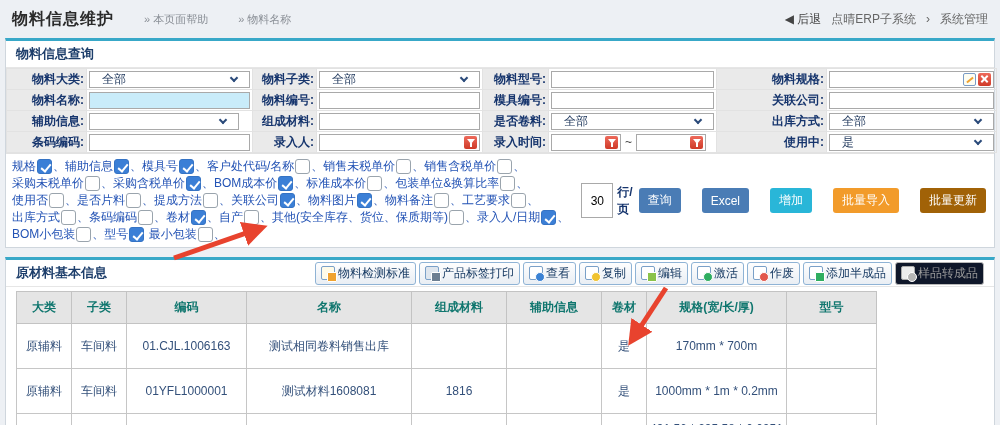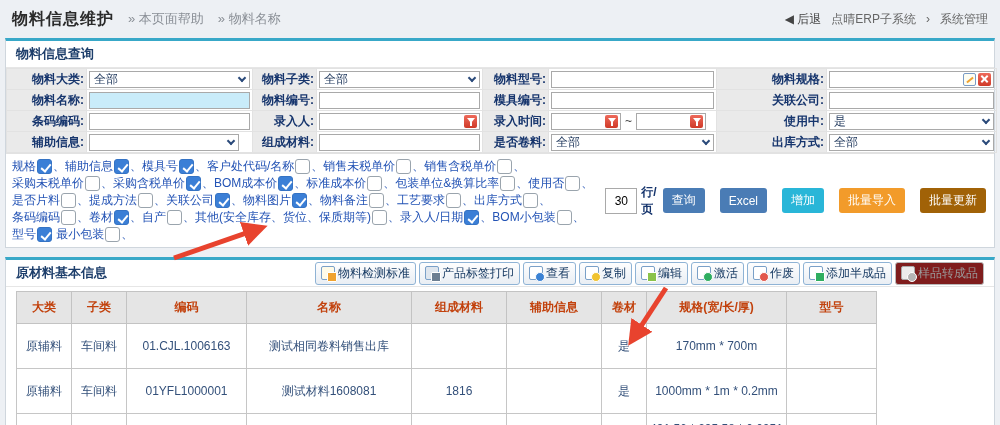--- a/index.html
+++ b/index.html
@@ -2,40 +2,40 @@
 <html><head>
 <meta charset="utf-8">
 <style>
   * { box-sizing: border-box; margin: 0; padding: 0; }
   html,body { width:1000px; height:425px; overflow:hidden; }
   body { background:#edf0f4; font-family:"Liberation Sans","DejaVu Sans",sans-serif; }
 
   
   .topbar { height:38px; display:flex; align-items:center; padding:0 12px; }
   .topbar .title { font-size:16px; font-weight:bold; color:#2b2b2b; letter-spacing:1px; }
-  .topbar .hlink { font-size:13px; color:#8a8f96; margin-left:14px; text-decoration:none; }
+  .topbar .hlink { font-size:11px; color:#8a8f96; margin-left:30px; text-decoration:none; }
   .topbar .rnav { margin-left:auto; font-size:12px; color:#555; display:flex; gap:10px; align-items:center; }
   .topbar .rnav .crumb { color:#666; }
   .topbar .rnav .back { color:#444; cursor:pointer; }
 
   
   .panel { margin:0 5px; background:#fff; border:1px solid #cfd6dd; border-top:3px solid #38a8c8; }
   .p-head { height:27px; display:flex; align-items:center; padding:0 10px; border-bottom:1px solid #e6e6e6; }
   .p-title { font-size:13px; font-weight:bold; color:#1d3e6b; }
   .p-head .hbtns { margin-left:auto; display:flex; gap:6px; }
   .hbtn { border:none; border-radius:3px; color:#fff; font-size:12px; padding:3px 9px; cursor:pointer; font-family:inherit; }
 
   
   table.form { border-collapse:collapse; width:100%; table-layout:fixed; }
   table.form td { border:1px solid #e2e2e2; height:21px; padding:1px 2px; }
   td.lbl { background:#eaeaea; text-align:right; font-size:12px; font-weight:bold; color:#16356d; padding-right:5px; white-space:nowrap; }
   .fld { display:flex; align-items:center; gap:2px; border:1px solid #a9a9a9; background:#fff; height:17px; padding:0 2px; }
   .fld input { border:none; outline:none; flex:1; min-width:10px; height:13px; font-size:12px; background:transparent; font-family:inherit; }
   .fld.hl, .fld.hl input { background:#c9ecfa; }
-  .sel { display:flex; align-items:center; border:1px solid #a9a9a9; background:#fff; height:17px; padding:0 4px; font-size:12px; color:#223a5e; cursor:pointer; }
+  .sel { display:flex; align-items:center; border:1px solid #a9a9a9; background:#fff; height:17px; padding:0 12px; font-size:12px; color:#223a5e; cursor:pointer; }
   .sel .chev { width:6px; height:6px; border-right:2px solid #2b4a7a; border-bottom:2px solid #2b4a7a; transform:rotate(45deg); margin-left:auto; margin-top:-3px; }
   .sel.narrow { width:150px; }
   .tilde { font-size:12px; color:#444; padding:0 2px; }
 
   
   .ic { width:13px; height:13px; display:inline-block; position:relative; flex:none; cursor:pointer; }
   .ic-note { background:#fdfdf2; border:1px solid #7a9cc6; border-radius:2px; }
   .ic-note::after { content:""; position:absolute; left:2px; top:5px; width:8px; height:2px; background:#f0a330; transform:rotate(-40deg); }
   .ic-redx, .ic-filter { background:linear-gradient(#ee6a5b,#cf3a28); border-radius:2px; }
   .ic-redx::before, .ic-redx::after { content:""; position:absolute; left:2px; top:5.5px; width:9px; height:2px; background:#fff; }
@@ -45,46 +45,46 @@
 
   
   .opt-row { display:flex; border-top:1px solid #e2e2e2; }
   .opt-label { width:80px; background:#eaeaea; border-right:1px solid #e2e2e2; display:flex; align-items:center; justify-content:flex-end; padding-right:5px; font-size:12px; font-weight:bold; color:#16356d; }
   .opts { width:630px; padding:4px 2px 4px 6px; font-size:12px; color:#2353b5; line-height:17px; }
   .opt { white-space:nowrap; }
   .cb { width:15px; height:15px; border:1px solid #9aa4ad; border-radius:3px; background:#fff; display:inline-block; vertical-align:-4px; margin:0 1px; position:relative; cursor:pointer; }
   .cb.on { background:#3b7fd6; border-color:#3573c4; }
   .cb.on::after { content:""; position:absolute; left:4.5px; top:1.5px; width:4px; height:8px; border-right:2px solid #fff; border-bottom:2px solid #fff; transform:rotate(40deg); }
   .acts { flex:1; display:flex; align-items:center; gap:4px; padding-right:8px; justify-content:flex-end; }
-  .acts .pg { width:32px; height:26px; border:1px solid #a9a9a9; text-align:center; font-size:12px; font-family:inherit; }
+  .acts .pg { width:32px; height:35px; border:1px solid #a9a9a9; text-align:center; font-size:12px; font-family:inherit; }
   .acts .pgu { font-size:12px; font-weight:bold; color:#16356d; margin-right:2px; }
   .abtn { border:none; border-radius:3px; color:#fff; font-size:12px; padding:4px 9px; cursor:pointer; font-family:inherit; white-space:nowrap; }
 
   
   .gap { height:9px; }
   .tb { margin-left:auto; display:flex; gap:3px; align-items:center; }
   .tbtn { display:flex; align-items:center; gap:3px; padding:2px 5px; border:1px solid #8fb3d5; border-radius:3px; background:linear-gradient(#fefefe,#e9eef4); color:#173a63; font-size:12px; cursor:pointer; font-family:inherit; white-space:nowrap; }
-  .tbtn.dis { color:#9a9a9a; border-color:#b9b9b9; background:#7f1d1d; cursor:default; }
+  .tbtn.dis { color:#9a9a9a; border-color:#b9b9b9; background:#0f172a; cursor:default; }
   .tbi { width:14px; height:14px; position:relative; display:inline-block; background:#fff; border:1px solid #7aa0c8; border-radius:2px; flex:none; }
   .tbi::after { content:""; position:absolute; right:-3px; bottom:-3px; width:8px; height:8px; border-radius:50%; border:1px solid #fff; }
   .i-inspect { background:#fffbe8; } .i-inspect::after { background:#f0a330; border-radius:1px; }
   .i-print  { background:#dfe6ee; } .i-print::after { background:#6d7f92; border-radius:1px; }
   .i-view::after { background:#3b82d4; }
   .i-copy::after { background:#f0c330; }
   .i-edit::after { background:#8bc34a; border-radius:1px; }
   .i-act::after { background:#2fae60; }
   .i-void::after { background:#e2574c; }
   .i-addsemi::after { background:#2fae60; border-radius:1px; }
   .i-sample { border-color:#aaa; background:#ececec; } .i-sample::after { background:#b5b5b5; }
   .mini-cb { width:13px; height:13px; border:1px solid #8a8a8a; background:#fff; display:inline-block; border-radius:2px; cursor:pointer; }
 
   
   .tbl-wrap { margin:4px 10px 0 10px; }
   table.grid { border-collapse:collapse; width:860px; table-layout:fixed; }
-  table.grid th { background:#e5e5e5; border:1px solid #c3c3c3; height:32px; font-size:12px; color:#c2410c; font-weight:bold; text-align:center; }
+  table.grid th { background:#e5e5e5; border:1px solid #c3c3c3; height:32px; font-size:12px; color:#0f766e; font-weight:bold; text-align:center; }
   table.grid td { border:1px solid #c6c6c6; height:45px; font-size:12px; color:#33507a; text-align:center; padding:2px; word-break:break-all; background:#fff; }
 
   
   svg.arrow { position:absolute; pointer-events:none; z-index:50; }
 </style>
 </head>
 <body>
 
 <div class="topbar">
   <span class="title">物料信息维护</span>
@@ -164,20 +164,49 @@
             </div>
           </td>
           <td class="lbl">关联公司:</td>
           <td>
             <div class="fld">
               <input style="">
             </div>
           </td>
         </tr>
         <tr>
+          <td class="lbl">辅助信息:</td>
+          <td>
+            <div class="sel narrow">
+              <span></span>
+              <i class="chev"></i>
+            </div>
+          </td>
+          <td class="lbl">组成材料:</td>
+          <td>
+            <div class="fld">
+              <input style="">
+            </div>
+          </td>
+          <td class="lbl">是否卷料:</td>
+          <td>
+            <div class="sel">
+              <span>全部</span>
+              <i class="chev"></i>
+            </div>
+          </td>
+          <td class="lbl">出库方式:</td>
+          <td>
+            <div class="sel">
+              <span>全部</span>
+              <i class="chev"></i>
+            </div>
+          </td>
+        </tr>
+        <tr>
           <td class="lbl">条码编码:</td>
           <td>
             <div class="fld">
               <input style="">
             </div>
           </td>
           <td class="lbl">录入人:</td>
           <td>
             <div class="fld">
               <input style="">
@@ -199,57 +228,28 @@
             </div>
           </td>
           <td class="lbl">使用中:</td>
           <td>
             <div class="sel">
               <span>是</span>
               <i class="chev"></i>
             </div>
           </td>
         </tr>
-        <tr>
-          <td class="lbl">辅助信息:</td>
-          <td>
-            <div class="sel narrow">
-              <span></span>
-              <i class="chev"></i>
-            </div>
-          </td>
-          <td class="lbl">组成材料:</td>
-          <td>
-            <div class="fld">
-              <input style="">
-            </div>
-          </td>
-          <td class="lbl">是否卷料:</td>
-          <td>
-            <div class="sel">
-              <span>全部</span>
-              <i class="chev"></i>
-            </div>
-          </td>
-          <td class="lbl">出库方式:</td>
-          <td>
-            <div class="sel">
-              <span>全部</span>
-              <i class="chev"></i>
-            </div>
-          </td>
-        </tr>
       </tbody>
   </table>
   <div class="opt-row">
     <div class="opts" id="opts"><span class="opt">规格<span class="cb on"></span></span>、<span class="opt">辅助信息<span class="cb on"></span></span>、<span class="opt">模具号<span class="cb on"></span></span>、<span class="opt">客户处代码/名称<span class="cb"></span></span>、<span class="opt">销售未税单价<span class="cb"></span></span>、<span class="opt">销售含税单价<span class="cb"></span></span>、<span class="opt">采购未税单价<span class="cb"></span></span>、<span class="opt">采购含税单价<span class="cb on"></span></span>、<span class="opt">BOM成本价<span class="cb on"></span></span>、<span class="opt">标准成本价<span class="cb"></span></span>、<span class="opt">包装单位&amp;换算比率<span class="cb"></span></span>、<span class="opt">使用否<span class="cb"></span></span>、<span class="opt">是否片料<span class="cb"></span></span>、<span class="opt">提成方法<span class="cb"></span></span>、<span class="opt">关联公司<span class="cb on"></span></span>、<span class="opt">物料图片<span class="cb on"></span></span>、<span class="opt">物料备注<span class="cb"></span></span>、<span class="opt">工艺要求<span class="cb"></span></span>、<span class="opt">出库方式<span class="cb"></span></span>、<span class="opt">条码编码<span class="cb"></span></span>、<span class="opt">卷材<span class="cb on"></span></span>、<span class="opt">自产<span class="cb"></span></span>、<span class="opt">其他(安全库存、货位、保质期等)<span class="cb"></span></span>、<span class="opt">录入人/日期<span class="cb on"></span></span>、<span class="opt">BOM小包装<span class="cb"></span></span>、<span class="opt">型号<span class="cb on"></span></span> <span class="opt">最小包装<span class="cb"></span></span>、</div>
     <div class="acts">
       <input class="pg" value="30" style="">
       <span class="pgu">行/页</span>
-      <span id="abtns" style="display:flex;gap:15px">
+      <span id="abtns" style="display:flex;gap:21px">
           <button class="abtn" style="background: rgb(74, 124, 181);">查询</button>
           <button class="abtn" style="background: rgb(74, 124, 181);">Excel</button>
           <button class="abtn" style="background: rgb(41, 182, 216);">增加</button>
           <button class="abtn" style="background: rgb(242, 155, 42);">批量导入</button>
           <button class="abtn" style="background: #a16207;">批量更新</button>
         </span>
     </div>
   </div>
 </div>
 

